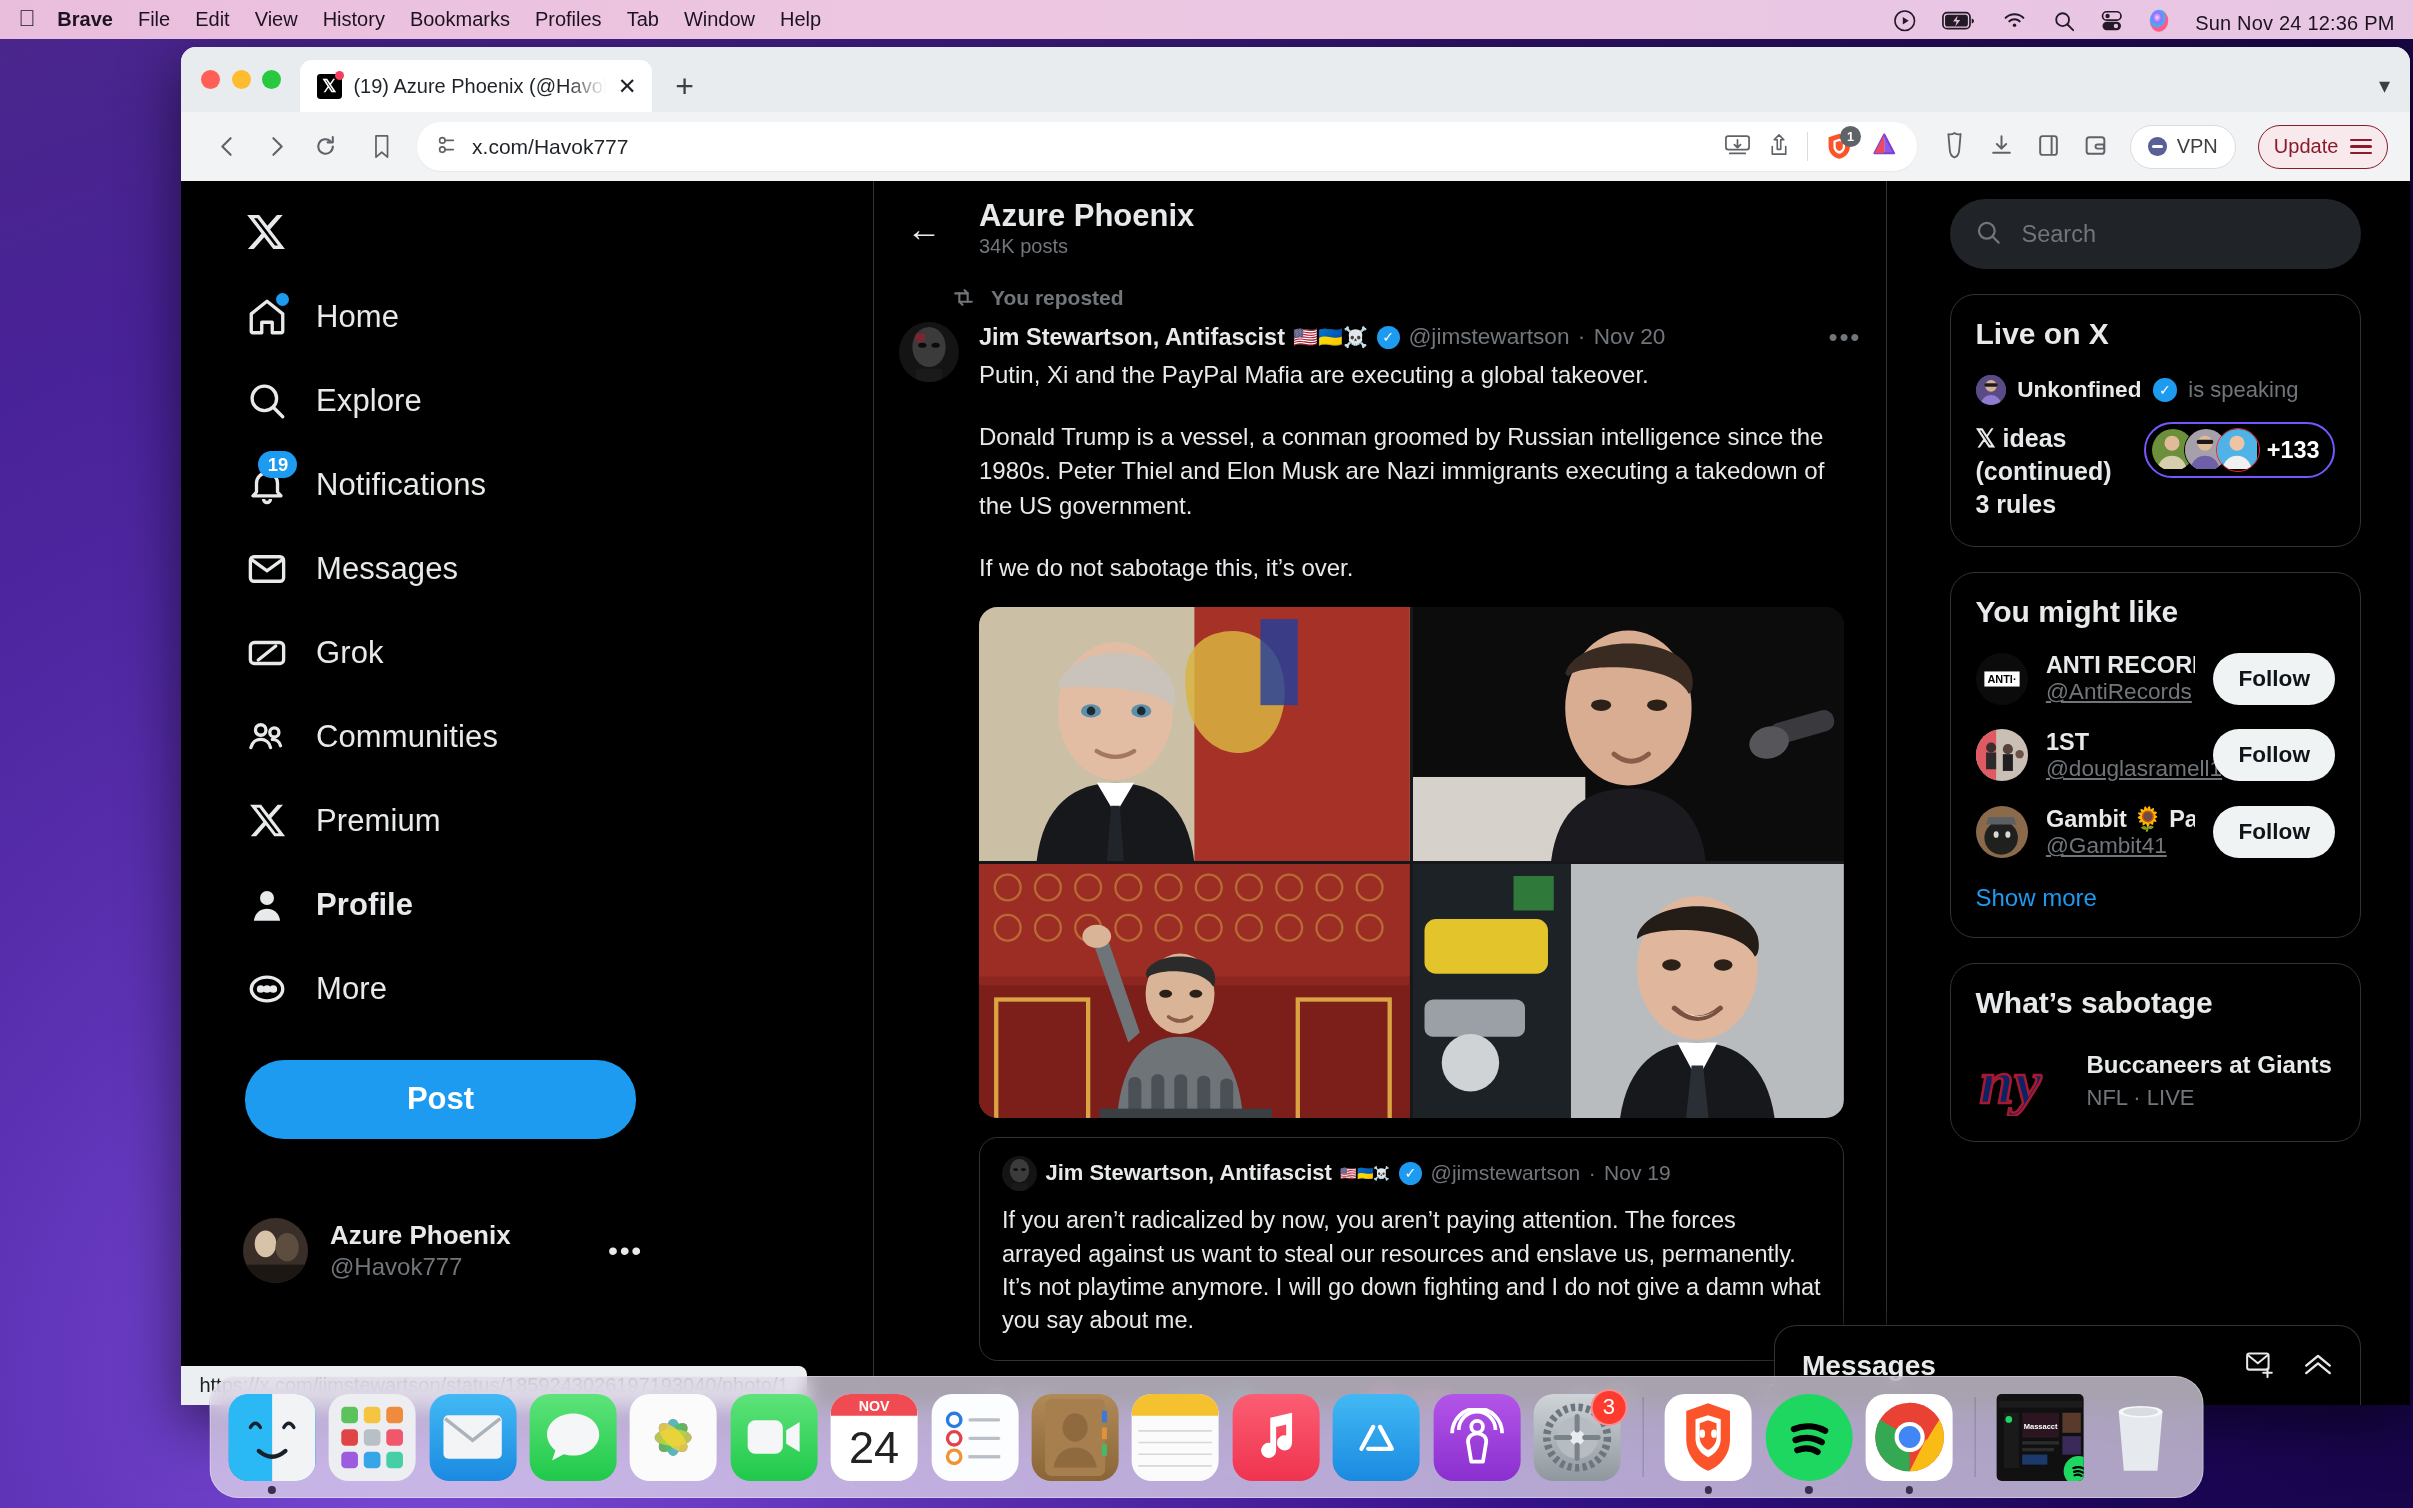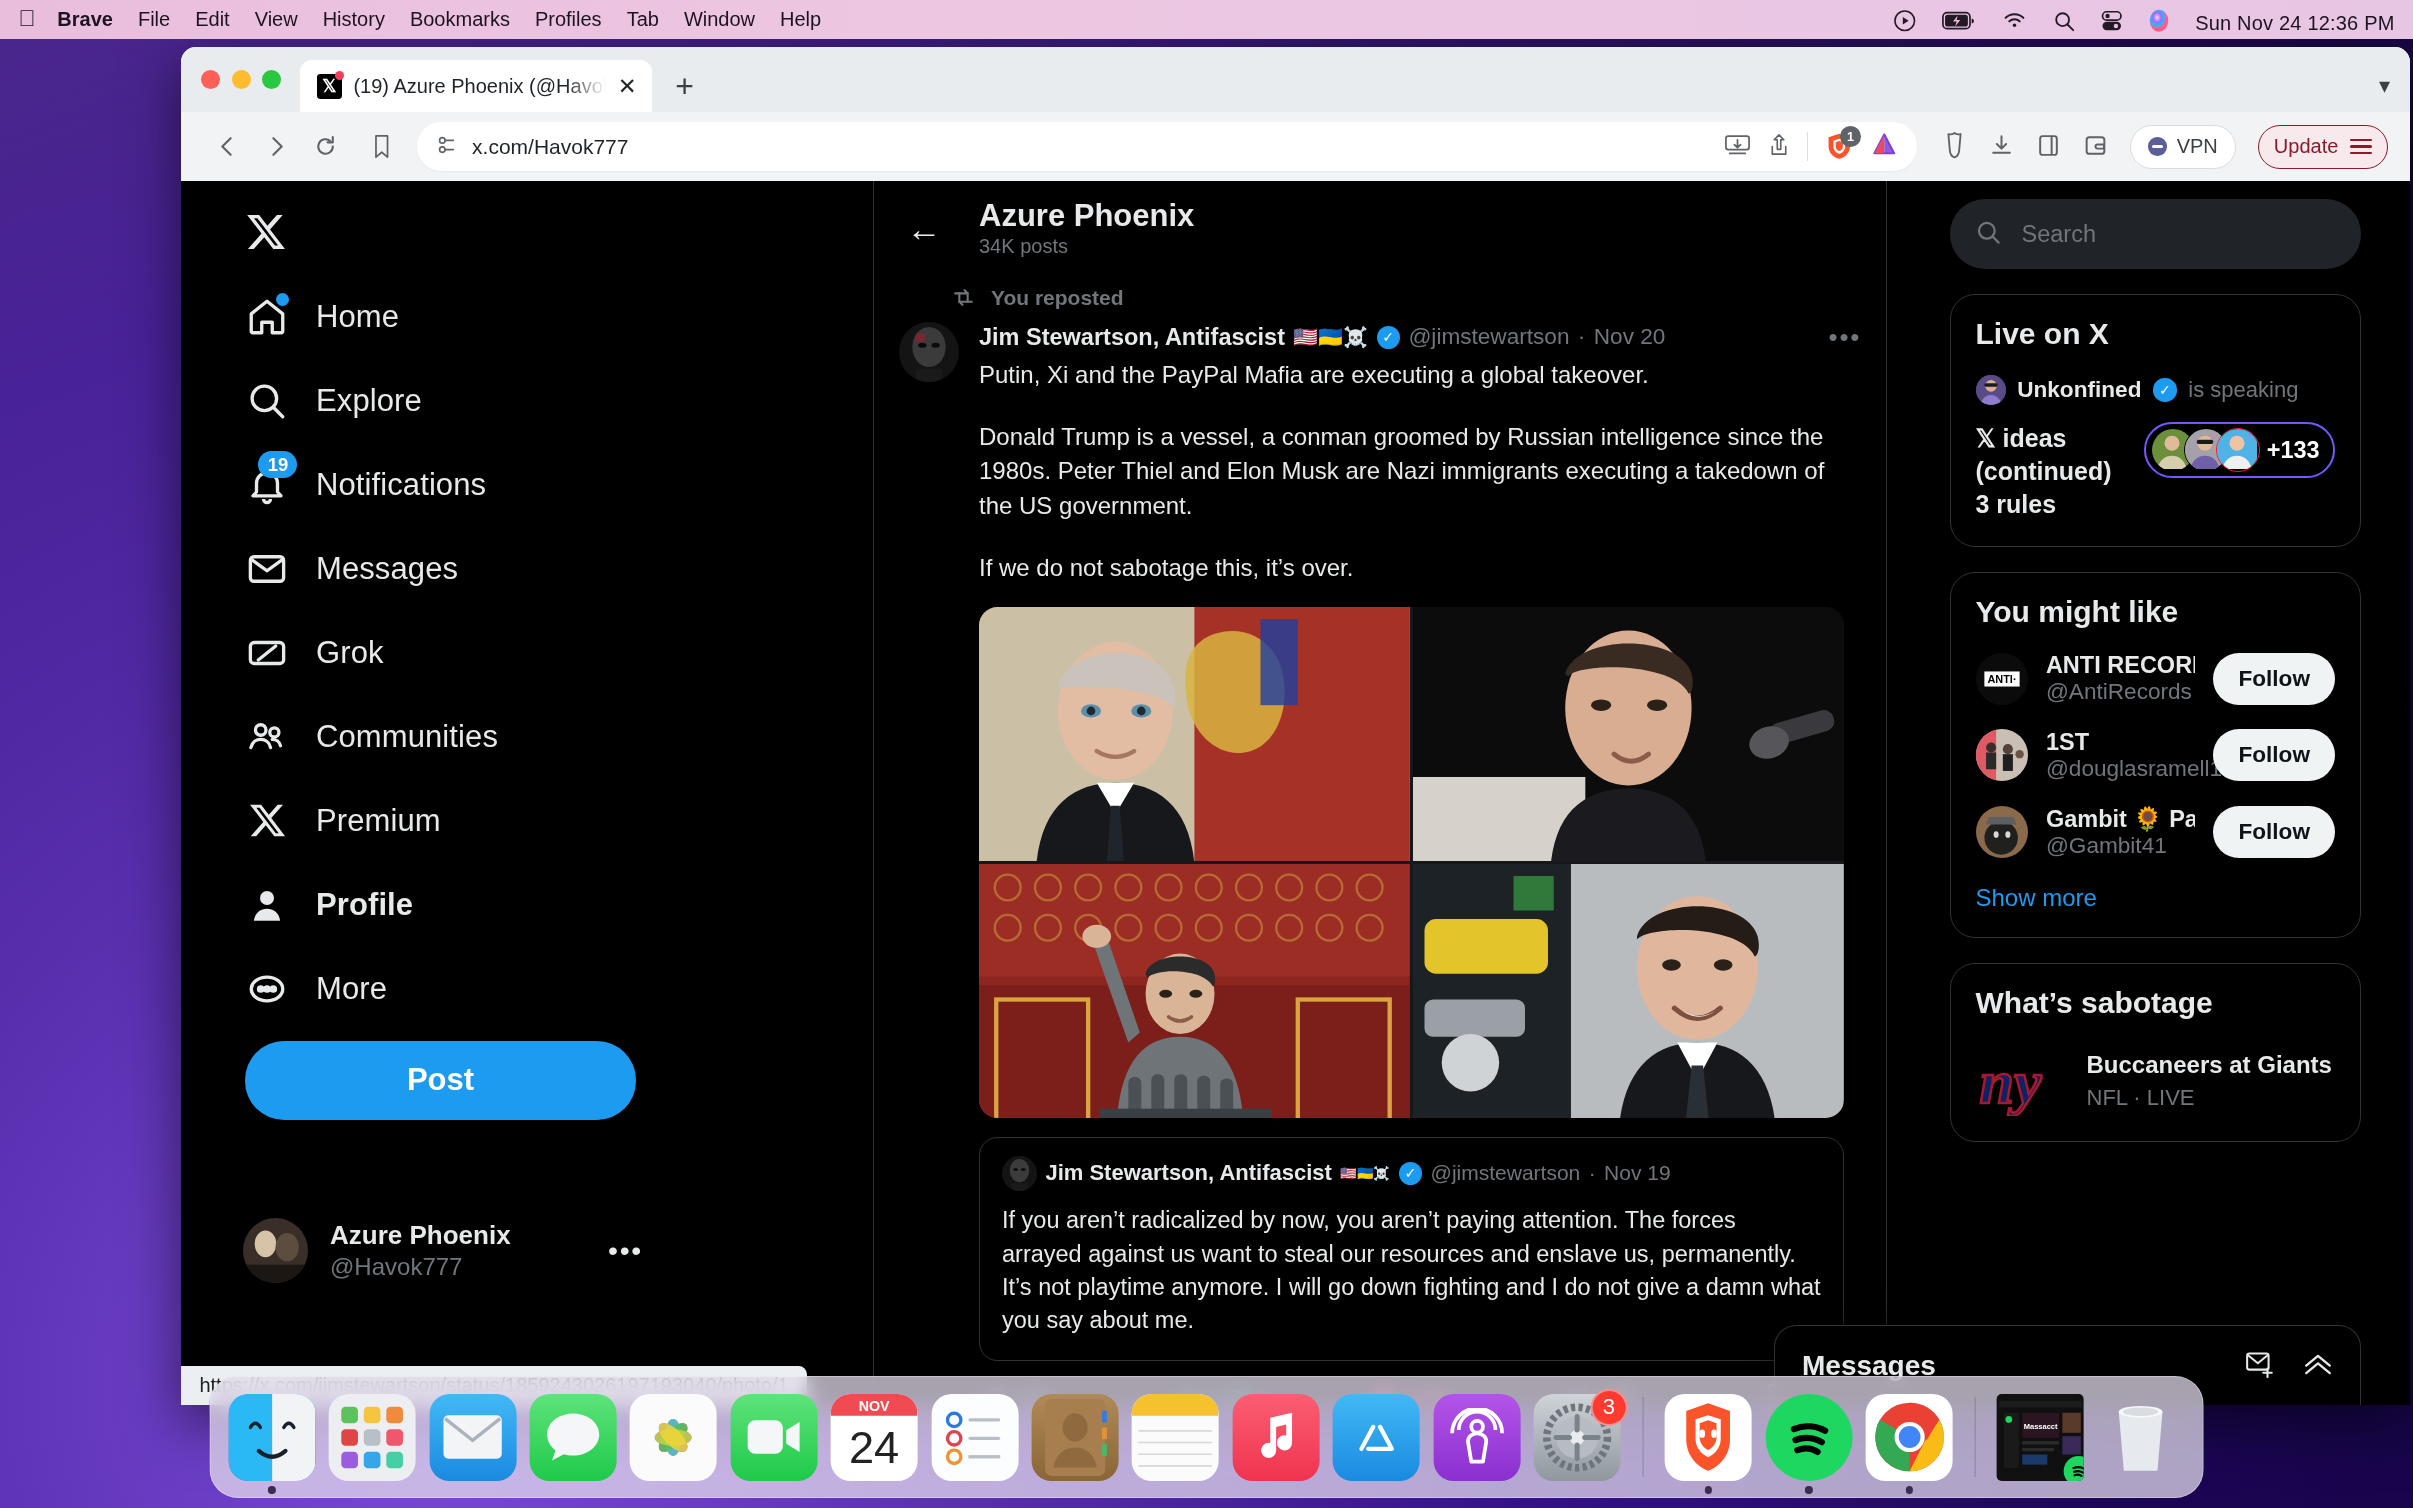--- a/index.html
+++ b/index.html
@@ -175,21 +175,21 @@
   .navicon { width: 44px; height: 44px; position: relative; flex: none; display:flex;align-items:center;justify-content:center; }
   .navicon .bluedot {
     position:absolute; top:-1.7px; right:0px; width:13.4px;height:13.4px;background:#1d9bf0;border-radius:50%;
   }
   .navicon .cntbadge {
     position:absolute; top:-11.7px; left:13.4px; background:#1d9bf0; color:#fff;
     border-radius:13.4px; min-width:39px; height:27px; padding:0 7.5px;
     font-size:18.4px; font-weight:bold; display:flex;align-items:center;justify-content:center;
   }
   #postbtn {
-    margin: 10px 0 0 64px; width: 391px; height: 79px; border-radius: 39px;
+    margin: 29px 0 0 64px; width: 391px; height: 79px; border-radius: 39px;
     background: #1d9bf0; color: #fff; font-size: 31px; font-weight: bold;
     display:flex; align-items:center; justify-content:center; cursor:pointer;
   }
   #sbprofile {
     margin-top: auto; margin-bottom: 99px; margin-left: 47px; margin-right: 34px;
     display:flex; align-items:center; gap:22px; padding: 15px 15px; border-radius: 50px;
   }
   #sbprofile .av { width:65px;height:65px;border-radius:50%;overflow:hidden;flex:none; }
   #sbprofile .nm { font-size:26px; font-weight:bold; color:#e7e9ea; line-height:1.25; }
   #sbprofile .hd { font-size:24px; color:#71767b; line-height:1.25; }
@@ -279,21 +279,21 @@
     padding: 4.2px 13.4px 4.2px 5px; gap: 0; flex: none; background:#000;
   }
   .facepile .f { width:44px;height:44px;border-radius:50%; margin-right:-11.7px; border:1.7px solid #000; overflow:hidden; }
   .facepile .f.ring { border-color:#f4212e; }
   .facepile .plus { font-size: 23.5px; font-weight:bold; color:#fff; margin-left: 18.4px; }
 
   .urow { display:flex; align-items:center; gap: 18.4px; margin-top: 23.5px; }
   .urow .uav { width:52px;height:52px;border-radius:50%;overflow:hidden;flex:none; }
   .urow .uinfo { flex:1; min-width:0; }
   .urow .un { font-size:23.5px; font-weight:bold; color:#e7e9ea; white-space:nowrap; overflow:hidden; }
-  .urow .uh { font-size:22.6px; color:#71767b; white-space:nowrap; }
+  .urow .uh { font-size:22.6px; color:#71767b; white-space:nowrap;text-decoration:underline; }
   .followbtn {
     background:#eff3f4; color:#0f1419; border-radius:32px; height:52px; padding: 0 25px;
     font-size:22.6px; font-weight:bold; display:flex; align-items:center; justify-content:center; flex:none;
     cursor:pointer;
   }
   .showmore { margin-top: 25px; font-size: 24px; color:#1d9bf0; cursor:pointer; }
 
   .trendrow { display:flex; align-items:center; gap:22px; margin-top: 23.5px; }
   .trendrow .logo { width: 89px; height: 72px; flex:none; display:flex;align-items:center;justify-content:center; }
   .trendrow .tt { font-size:24px; font-weight:bold; color:#e7e9ea; line-height:1.3; }

